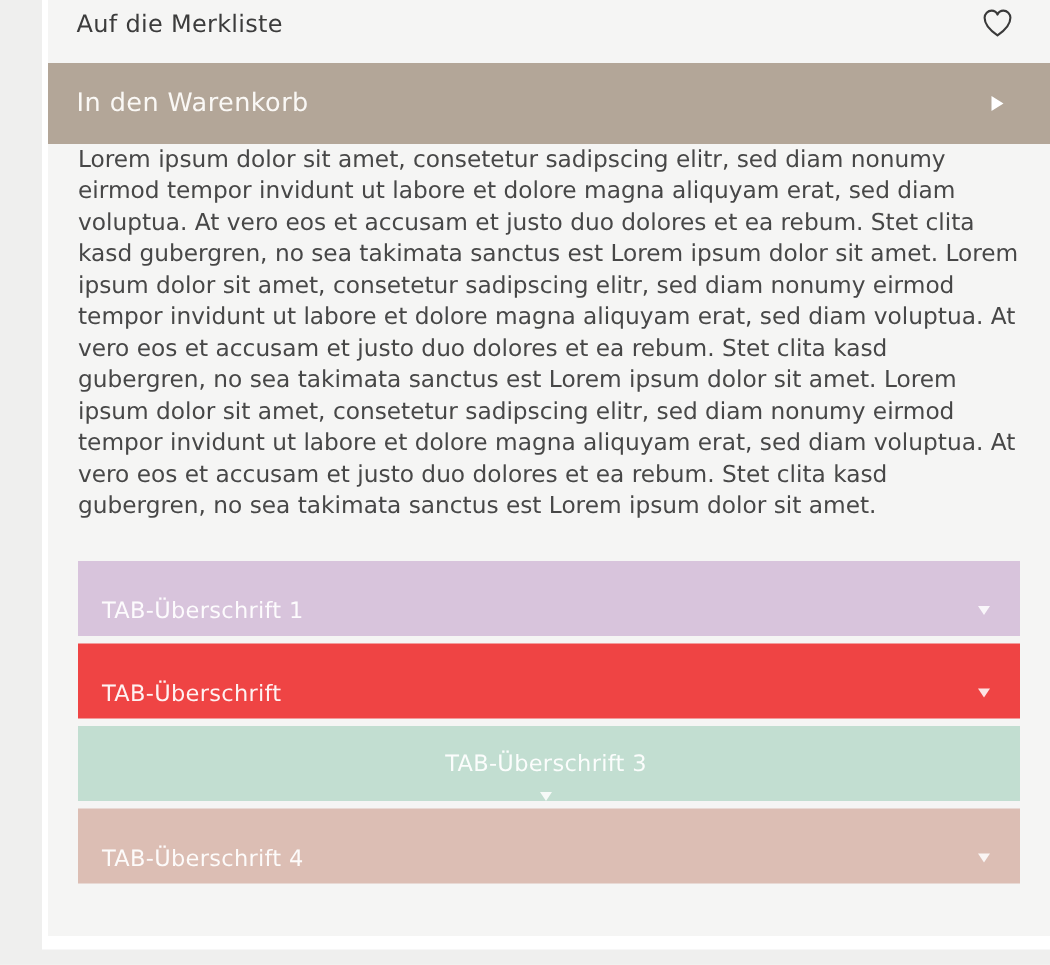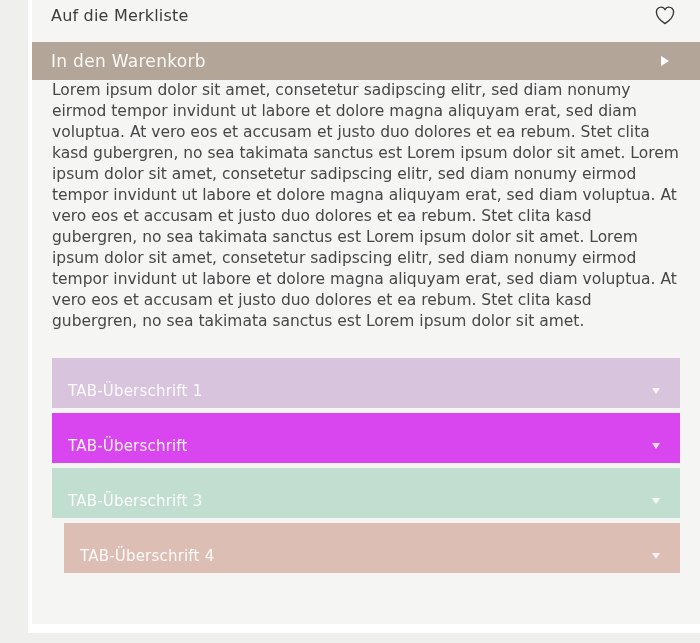--- a/index.html
+++ b/index.html
@@ -32,21 +32,21 @@
   }
   .wishlist-label {
     font-size: 16px;
     color: #3c3c3c;
     letter-spacing: 0.2px;
   }
   .heart-icon { display: block; }
   
   .cart-button {
     margin-top: 12px;
-    height: 38px;
+    height: 54px;
     display: flex;
     align-items: center;
     justify-content: space-between;
     padding: 0 31px 0 19px;
     background: #b3a698;
     cursor: pointer;
   }
   .cart-label {
     font-size: 17px;
     color: #faf8f5;
@@ -107,29 +107,29 @@
     </div>
 
     <div class="content">
       <p class="description">Lorem ipsum dolor sit amet, consetetur sadipscing elitr, sed diam nonumy eirmod tempor invidunt ut labore et dolore magna aliquyam erat, sed diam voluptua. At vero eos et accusam et justo duo dolores et ea rebum. Stet clita kasd gubergren, no sea takimata sanctus est Lorem ipsum dolor sit amet. Lorem ipsum dolor sit amet, consetetur sadipscing elitr, sed diam nonumy eirmod tempor invidunt ut labore et dolore magna aliquyam erat, sed diam voluptua. At vero eos et accusam et justo duo dolores et ea rebum. Stet clita kasd gubergren, no sea takimata sanctus est Lorem ipsum dolor sit amet. Lorem ipsum dolor sit amet, consetetur sadipscing elitr, sed diam nonumy eirmod tempor invidunt ut labore et dolore magna aliquyam erat, sed diam voluptua. At vero eos et accusam et justo duo dolores et ea rebum. Stet clita kasd gubergren, no sea takimata sanctus est Lorem ipsum dolor sit amet.</p>
 
       <div class="tabs">
         <div class="tab" style="background: rgb(216, 196, 220);">
           <span class="tab-label">TAB-Überschrift 1</span>
           <span class="caret-down"></span>
         </div>
-        <div class="tab" style="background: #d946ef;">
+        <div class="tab" style="background: #ef4444;">
           <span class="tab-label">TAB-Überschrift</span>
           <span class="caret-down"></span>
         </div>
-        <div class="tab" style="background: rgb(194, 222, 209);">
+        <div class="tab" style="background: rgb(194, 222, 209); flex-direction: column;">
           <span class="tab-label">TAB-Überschrift 3</span>
           <span class="caret-down"></span>
         </div>
-        <div class="tab" style="background: rgb(220, 190, 180); margin-left: 12px;">
+        <div class="tab" style="background: rgb(220, 190, 180);">
           <span class="tab-label">TAB-Überschrift 4</span>
           <span class="caret-down"></span>
         </div>
       </div>
     </div>
 
   </div>
 </div>
 
 </body></html>

